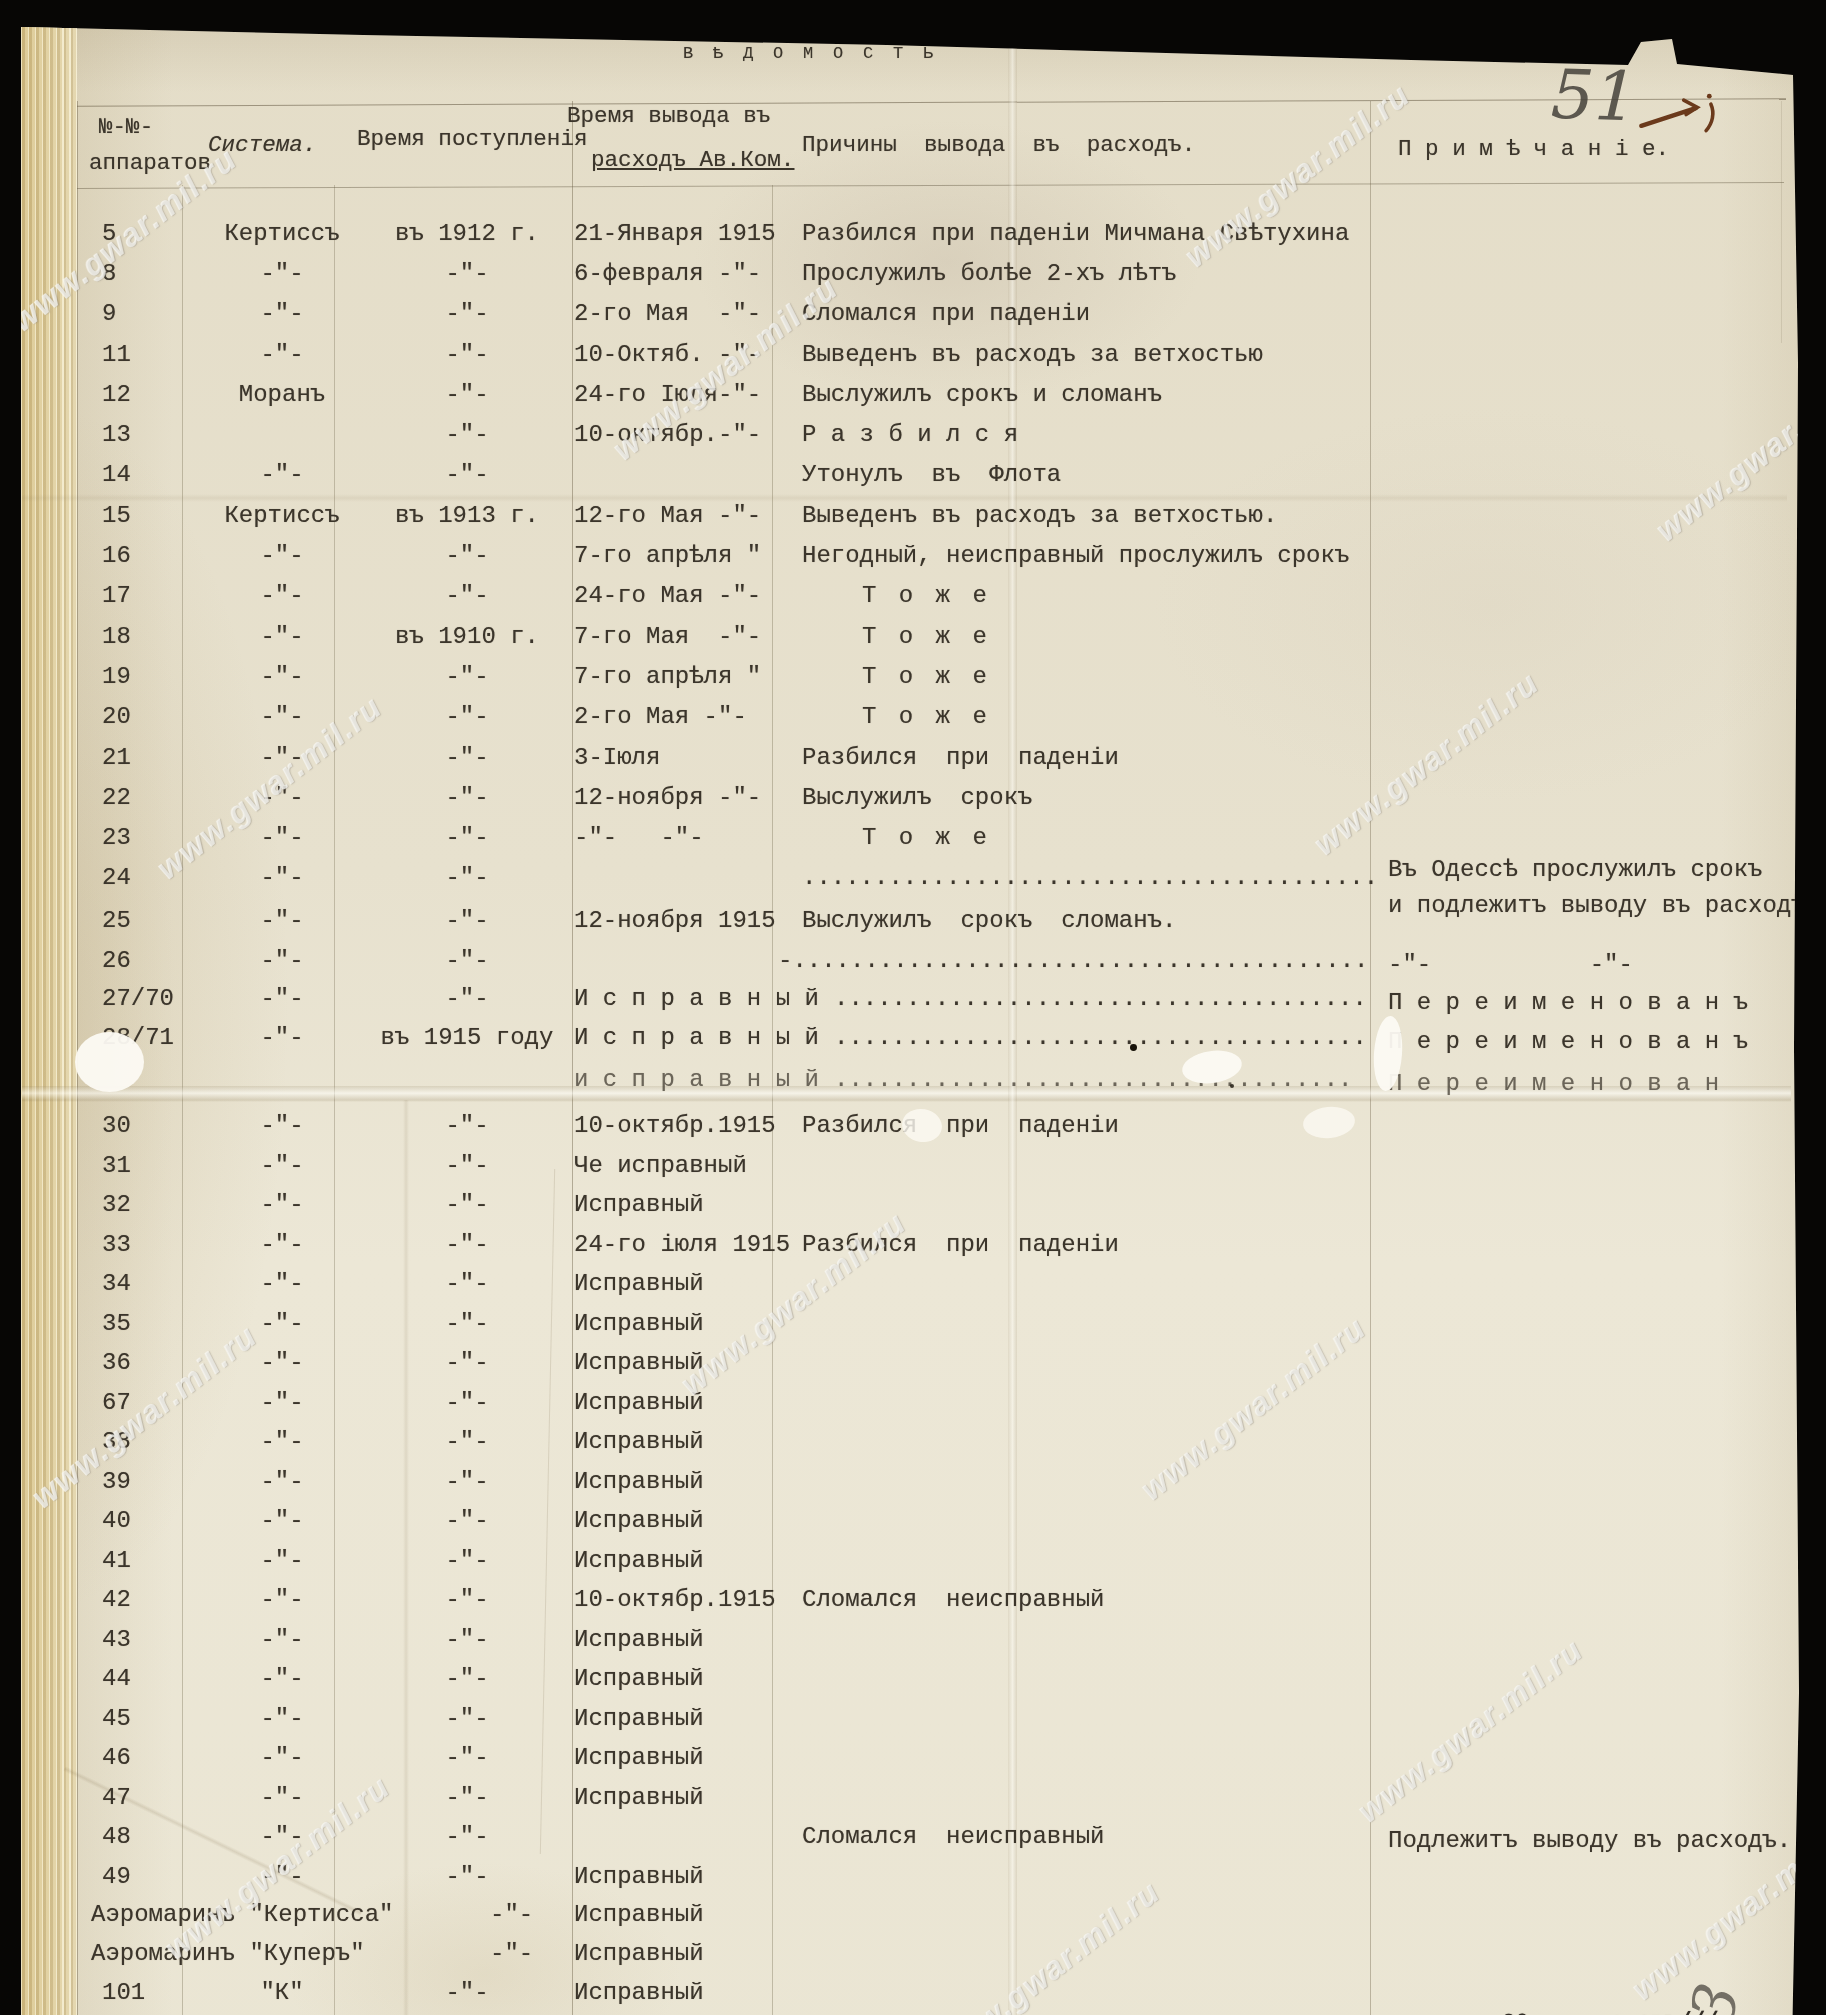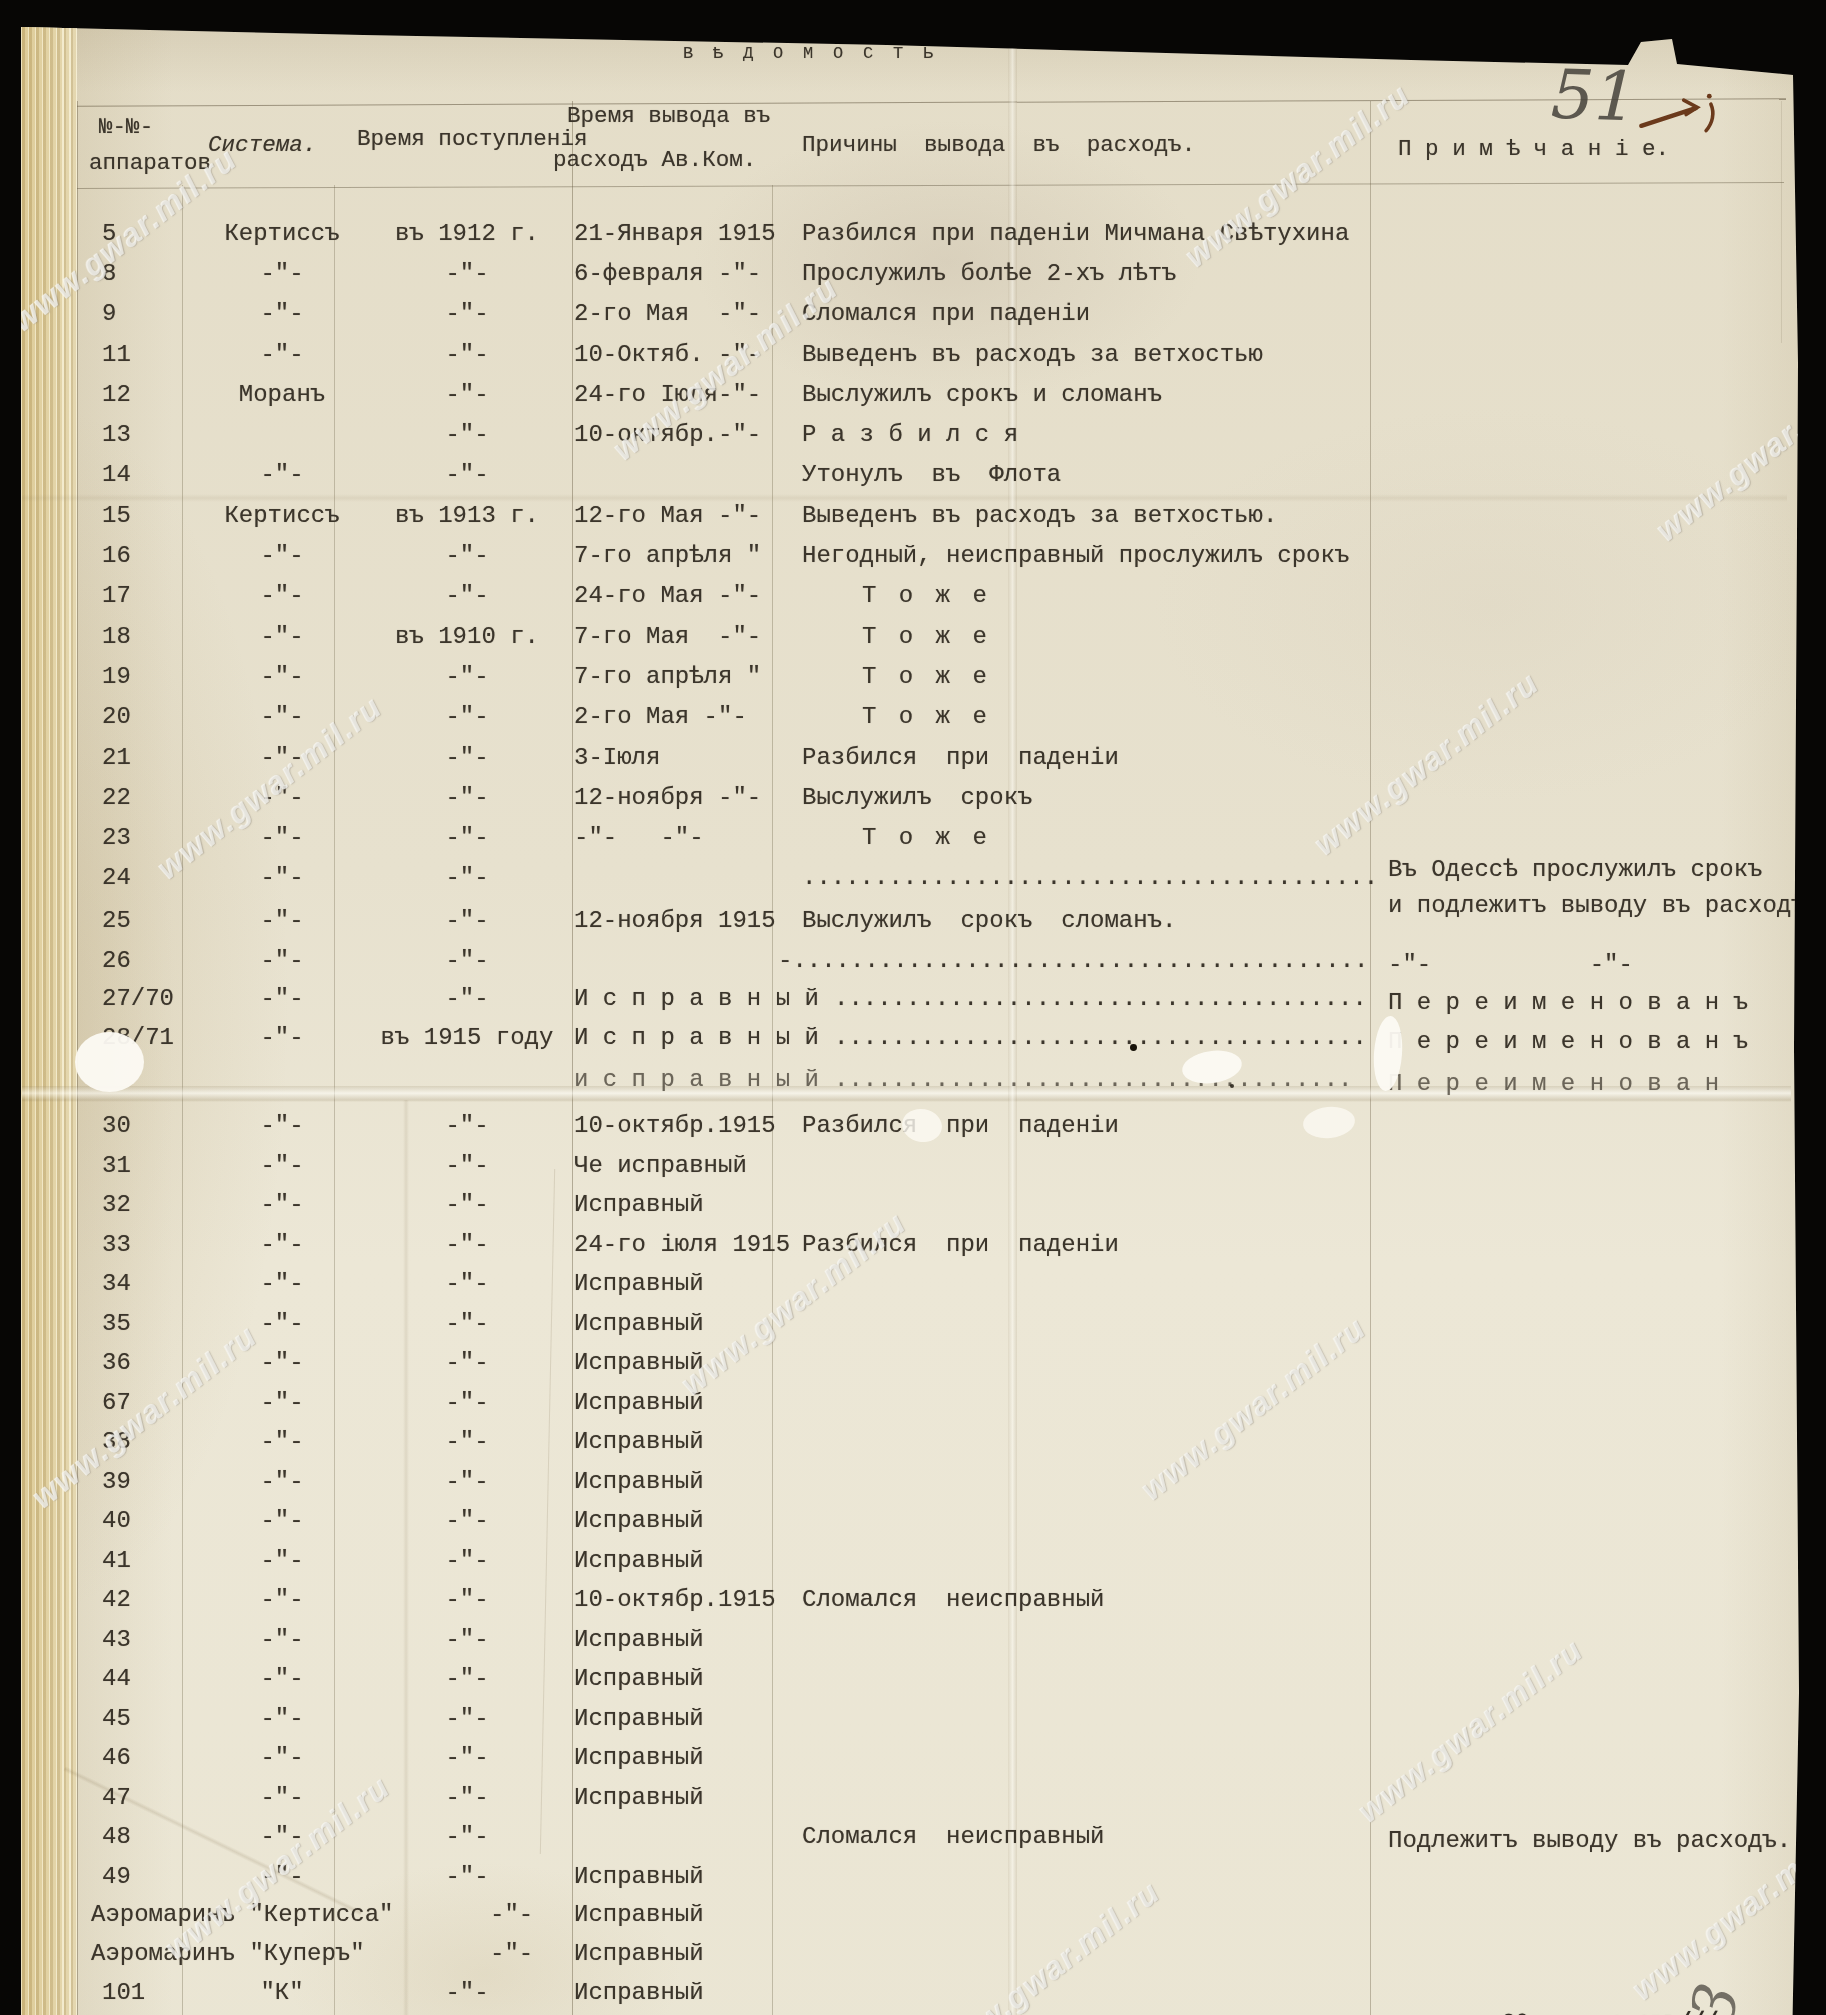--- a/index.html
+++ b/index.html
@@ -88,21 +88,21 @@
       <path d="M 118 28 L 152 46 L 124 64" stroke="#6b3a1c" stroke-width="9" fill="none" stroke-linecap="round"></path>
       <path d="M 186 38 c 10 22 4 48 -12 66" stroke="#6b3a1c" stroke-width="9" fill="none" stroke-linecap="round"></path>
       <circle cx="182" cy="18" r="6" fill="#6b3a1c"></circle>
     </svg>
 
     <div class="txt hdr" style="left:99px;top:114px;">№-№-</div>
     <div class="txt hdr" style="left:89px;top:150px;">аппаратов</div>
     <div class="txt hdr" style="left:208px;top:132px;font-style:italic;">Система.</div>
     <div class="txt hdr" style="left:357px;top:126px;">Время поступленія</div>
     <div class="txt hdr" style="left:567px;top:103px;">Время вывода въ</div>
-    <div class="txt hdr" style="left:553px;top:147px;">расходъ Ав.Ком.</div>
+    <div class="txt hdr" style="left:591px;top:147px;text-decoration:underline;">расходъ Ав.Ком.</div>
     <div class="txt hdr" style="left:802px;top:132px;">Причины  вывода  въ  расходъ.</div>
     <div class="txt hdr" style="left:1398px;top:136px;">П р и м ѣ ч а н і е.</div>
 
     <div id="rows">
         <div class="row" style="top: 220px;">
           <span class="c cn">5</span>
           <span class="c cs">Кертиссъ</span>
           <span class="c cr">въ 1912 г.</span>
           <span class="c co">21-Января 1915</span>
           <span class="c cx">Разбился при паденіи Мичмана Свѣтухина</span>

